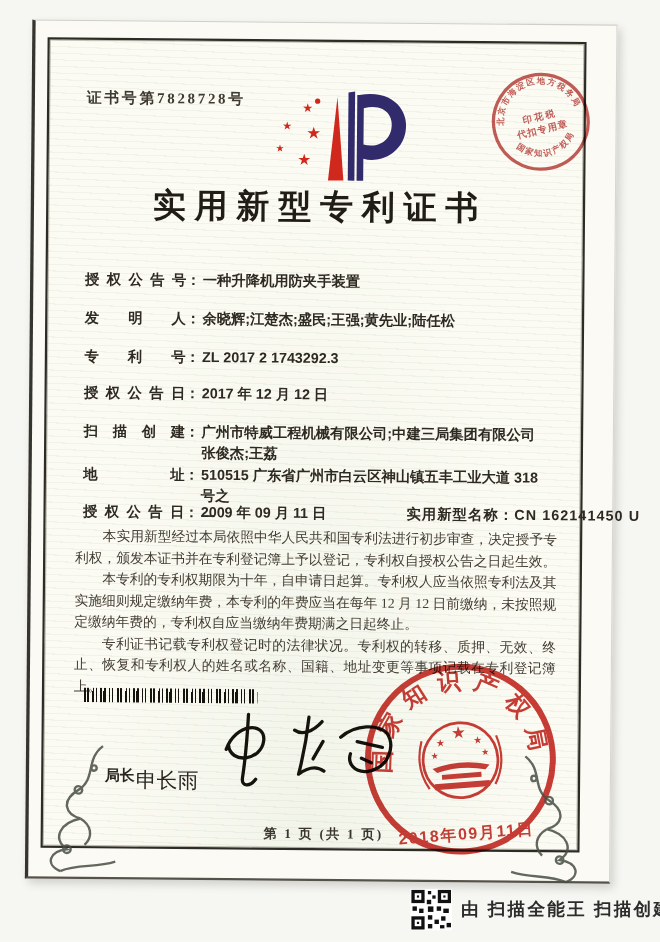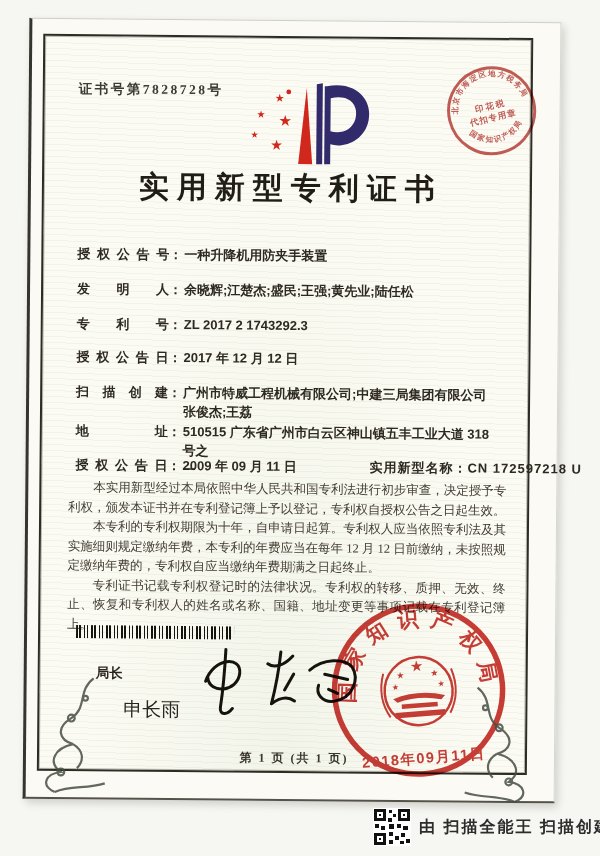--- a/index.html
+++ b/index.html
@@ -46,21 +46,21 @@
   
   .paras{position:absolute;left:27px;top:442px;width:438px;
     font-family:"Liberation Serif",serif;font-size:12.5px;line-height:19.5px;
     color:#433d33;text-align:justify;font-weight:500;}
   .paras p{margin:0;text-indent:2em;}
   
   .barcode{position:absolute;left:36px;top:589px;width:158px;height:13px;
     background:repeating-linear-gradient(90deg,#16130e 0 2px,transparent 2px 3px,
       #16130e 3px 5px,transparent 5px 8px,#16130e 8px 9px,transparent 9px 11px,
       #16130e 11px 12px,transparent 12px 15px);}
-  .director-title{position:absolute;left:56px;top:628px;font-size:13.5px;font-weight:700;color:#2b2720;}
+  .director-title{position:absolute;left:56px;top:660px;font-size:13.5px;font-weight:700;color:#2b2720;}
   .director-name{position:absolute;left:56px;top:660px;font-size:19px;font-weight:400;color:#2b2720;margin-left:28px;}
   .signature{position:absolute;left:150px;top:608px;width:178px;height:88px;}
   .page-label{position:absolute;left:0;top:712px;width:100%;text-align:center;
     font-family:"Liberation Serif",serif;font-size:12px;font-weight:700;
     letter-spacing:2px;color:#3a362e;padding-left:24px;box-sizing:border-box;}
   
   .main-seal{position:absolute;left:288px;top:560px;width:182px;height:182px;
     transform:rotate(-5deg);opacity:0.93;mix-blend-mode:multiply;}
   .tax-seal{position:absolute;left:400px;top:24px;width:94px;height:94px;
     transform:rotate(-14deg);opacity:0.8;mix-blend-mode:multiply;}
@@ -116,21 +116,21 @@
       <div class="frow" style="top:346px">
         <span class="flabel">扫描创建</span><span class="fcolon">：</span><span class="fvalue">广州市特威工程机械有限公司;中建三局集团有限公司
 张俊杰;王荔</span>
       </div>
       <div class="frow" style="top:385px">
         <span class="flabel">地址</span><span class="fcolon">：</span><span class="fvalue">510515 广东省广州市白云区神山镇五丰工业大道 318 号之
 一</span>
       </div>
       <div class="frow" style="top:419px">
         <span class="flabel">授权公告日</span><span class="fcolon">：</span><span>2009 年 09 月 11 日</span>
-        <span class="grant-right"><span>实用新型名称</span><span>：</span><span>CN 172597218 U</span></span>
+        <span class="grant-right"><span>实用新型名称</span><span>：</span><span>CN 162141450 U</span></span>
       </div>
     </div>
 
     <div class="paras">
       <p>本实用新型经过本局依照中华人民共和国专利法进行初步审查，决定授予专利权，颁发本证书并在专利登记簿上予以登记，专利权自授权公告之日起生效。</p>
       <p>本专利的专利权期限为十年，自申请日起算。专利权人应当依照专利法及其实施细则规定缴纳年费，本专利的年费应当在每年 12 月 12 日前缴纳，未按照规定缴纳年费的，专利权自应当缴纳年费期满之日起终止。</p>
       <p>专利证书记载专利权登记时的法律状况。专利权的转移、质押、无效、终止、恢复和专利权人的姓名或名称、国籍、地址变更等事项记载在专利登记簿上。</p>
     </div>
 
     <div class="barcode"></div>

